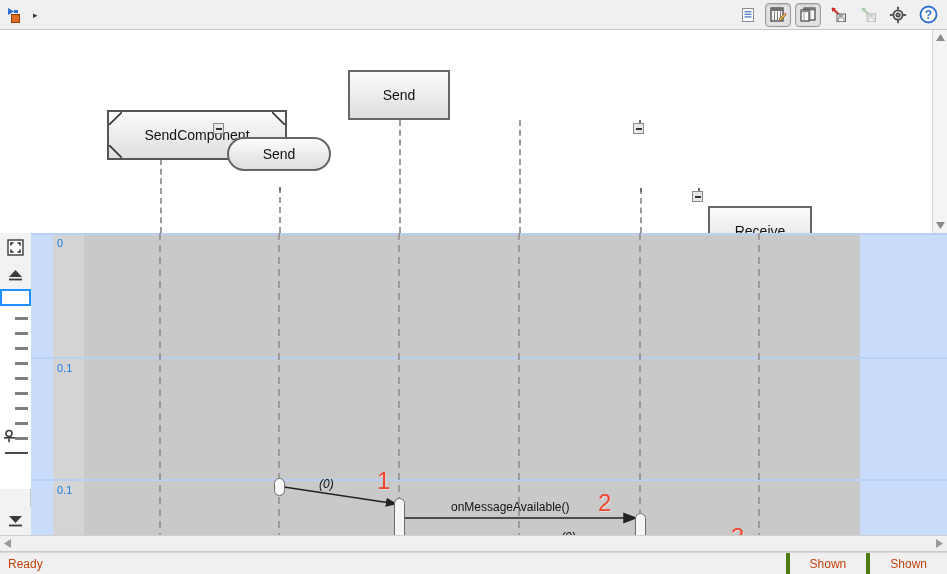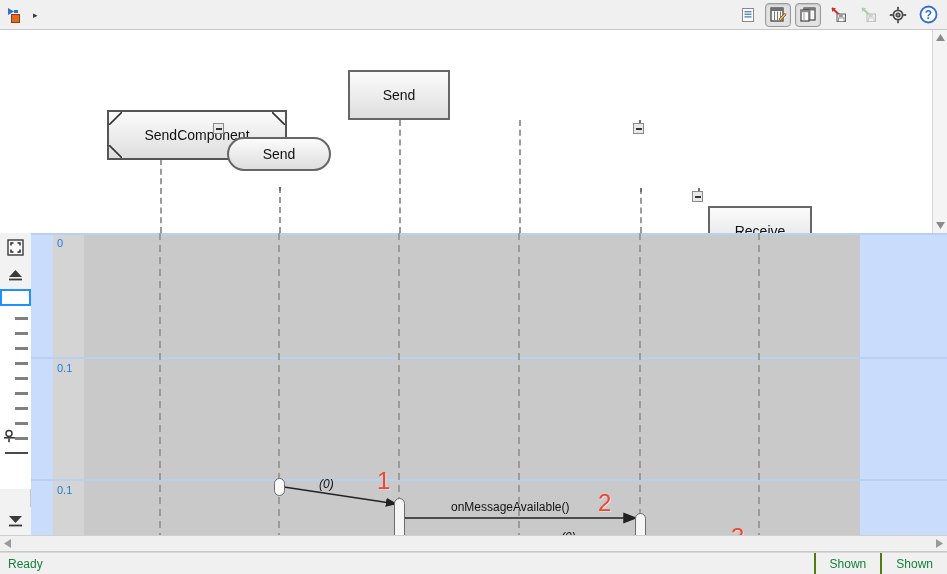--- a/index.html
+++ b/index.html
@@ -123,26 +123,26 @@
     background:#f0f0f0; border-top:1px solid #d0d0d0; border-bottom:1px solid #c8c8c8;
     display:flex; align-items:center;
   }
   .hs-arrow{ width:15px;height:15px;display:flex;align-items:center;justify-content:center;}
   .hs-arrow.r{ margin-left:auto; }
 
   
   #statusbar{
     position:absolute; left:0; top:552px; width:947px; height:22px;
     background:#f0f0f0; border-top:1px solid #d8d8d8;
-    display:flex; align-items:center; font-size:12px; color:#15803d;
+    display:flex; align-items:center; font-size:12px; color:#c2410c;
   }
   #status-ready{ padding-left:8px; }
   #status-right{ margin-left:auto; display:flex; align-items:center; height:100%; }
-  .st-cell{ padding:0 14px; height:100%; display:flex;align-items:center;
-            border-left:2px solid #4d7c0f; }
+  .st-cell{ padding:0 20px; height:100%; display:flex;align-items:center;
+            border-left:4px solid #4d7c0f; }
 </style>
 </head>
 <body>
 
 <div id="topbar">
 
   <div id="breadcrumb">
     <span class="bc-icon">
       <svg width="18" height="18" viewBox="0 0 18 18">
         <path d="M2 2 L2 9 L8 5.5 Z" fill="#2f6fd0"></path>

